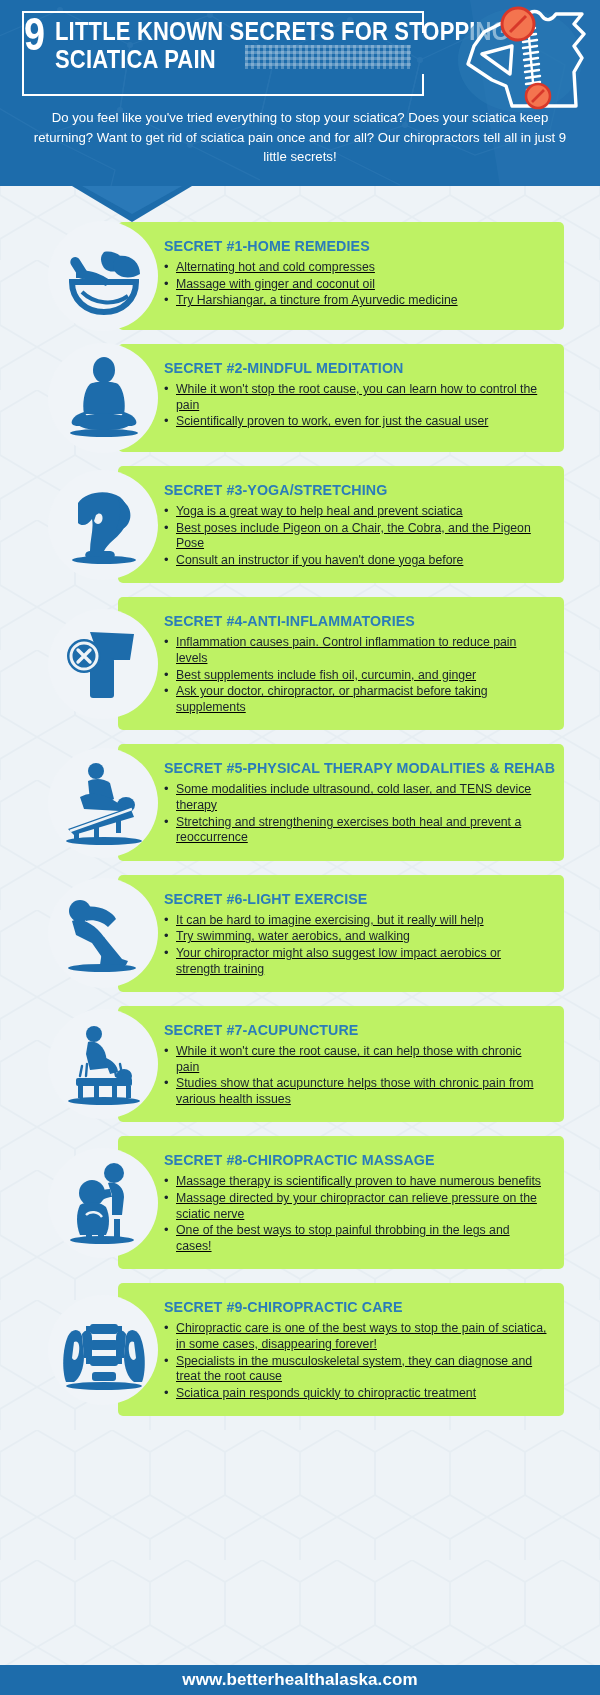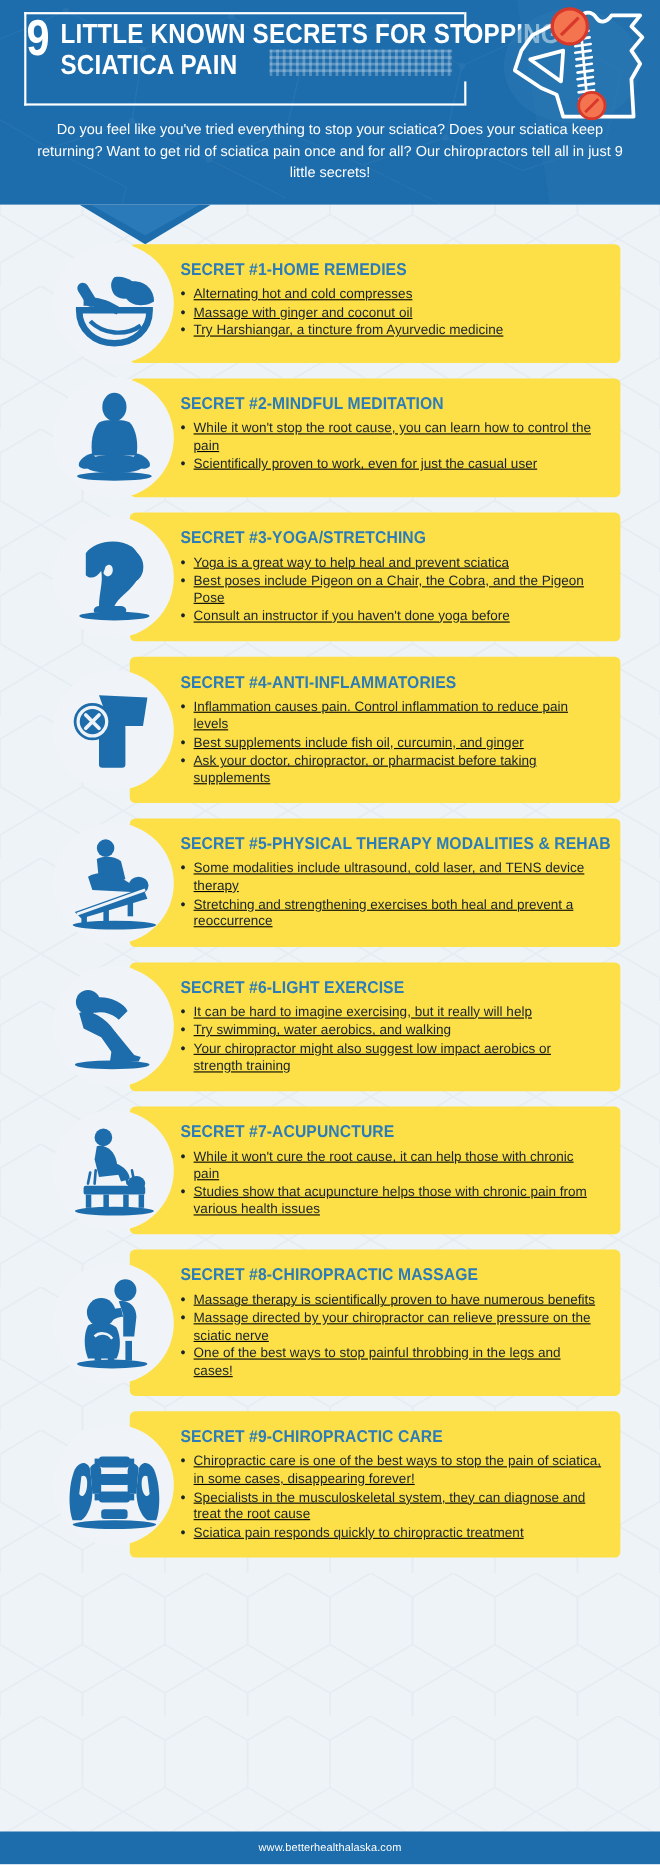--- a/index.html
+++ b/index.html
@@ -152,21 +152,21 @@
   .section {
     position: relative;
     margin-bottom: 14px;
     min-height: 108px;
   }
 
   .card {
     position: relative;
     margin-left: 118px;
     margin-right: 36px;
-    background: #fde047;
+    background: #bef264;
     border-radius: 5px;
     padding: 14px 16px 14px 46px;
     min-height: 108px;
   }
 
   
   .blob {
     position: absolute;
     left: 48px;
     top: 50%;
@@ -231,22 +231,22 @@
     width: 600px;
     height: 30px;
     background: #1d6cab;
     display: flex;
     align-items: center;
     justify-content: center;
     z-index: 5;
   }
   .footer-url {
     color: #ffffff;
-    font-size: 10px;
-    font-weight: normal;
+    font-size: 17px;
+    font-weight: bold;
     letter-spacing: .1px;
   }
 </style>
 </head>
 <body>
 
 <div class="page">
 
   <svg class="texture" viewBox="0 0 600 1695" preserveAspectRatio="none">
     <defs>

